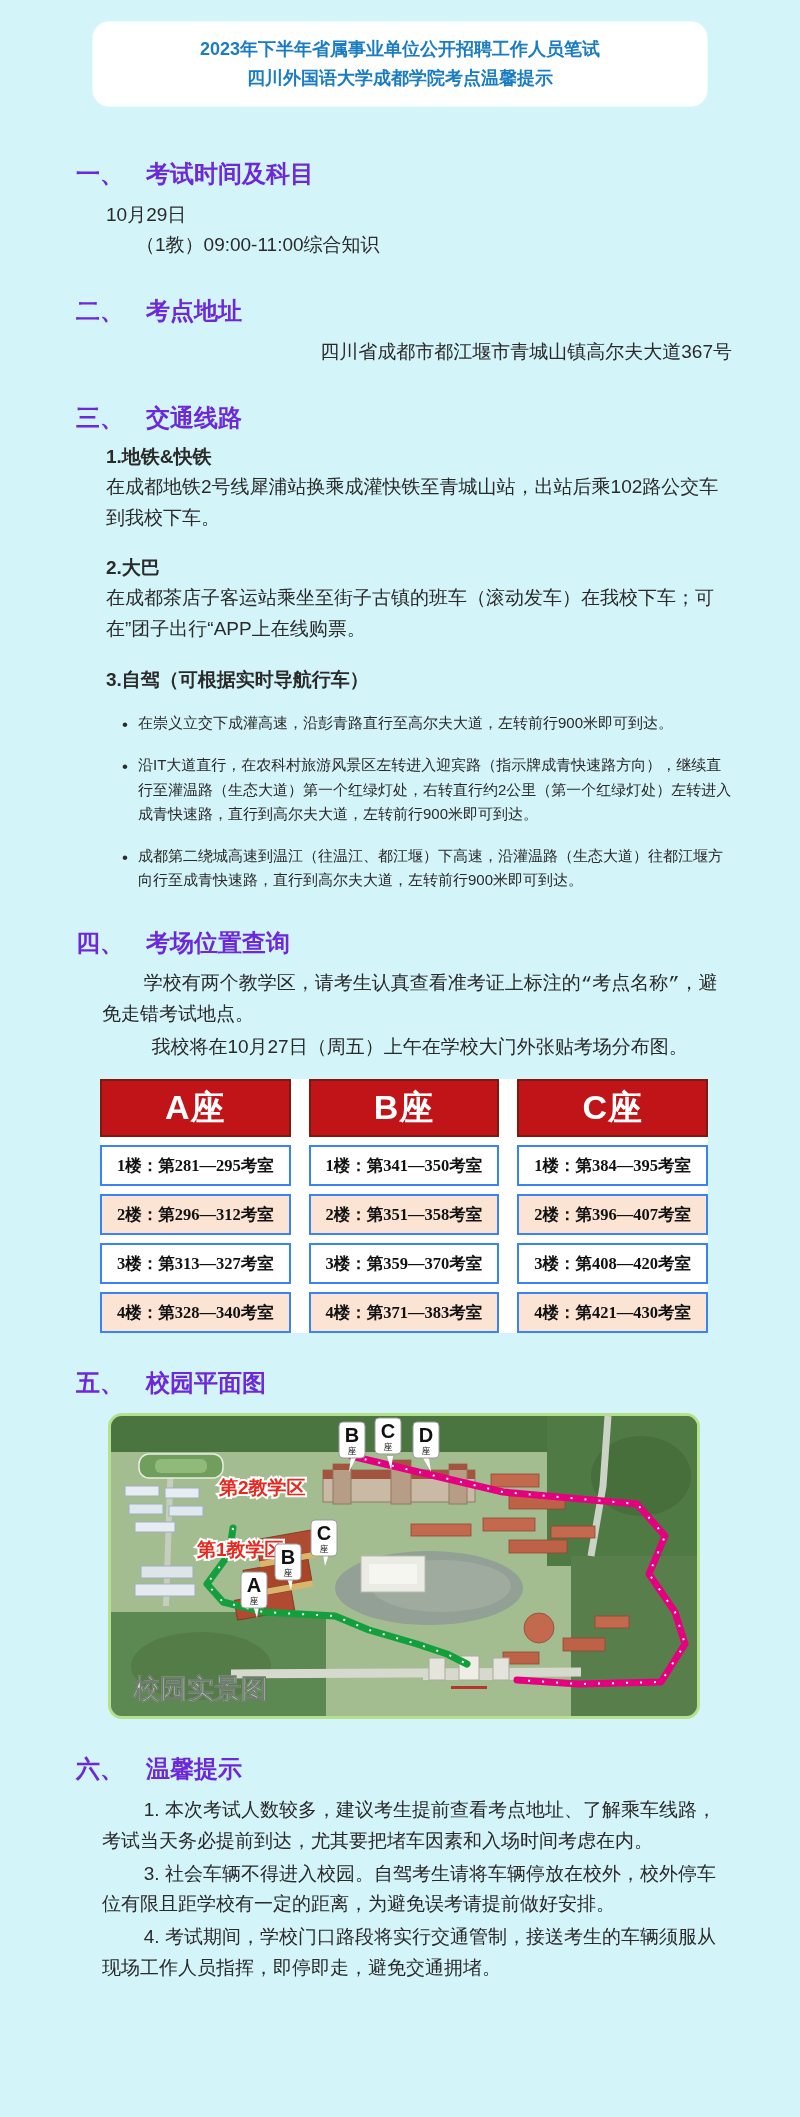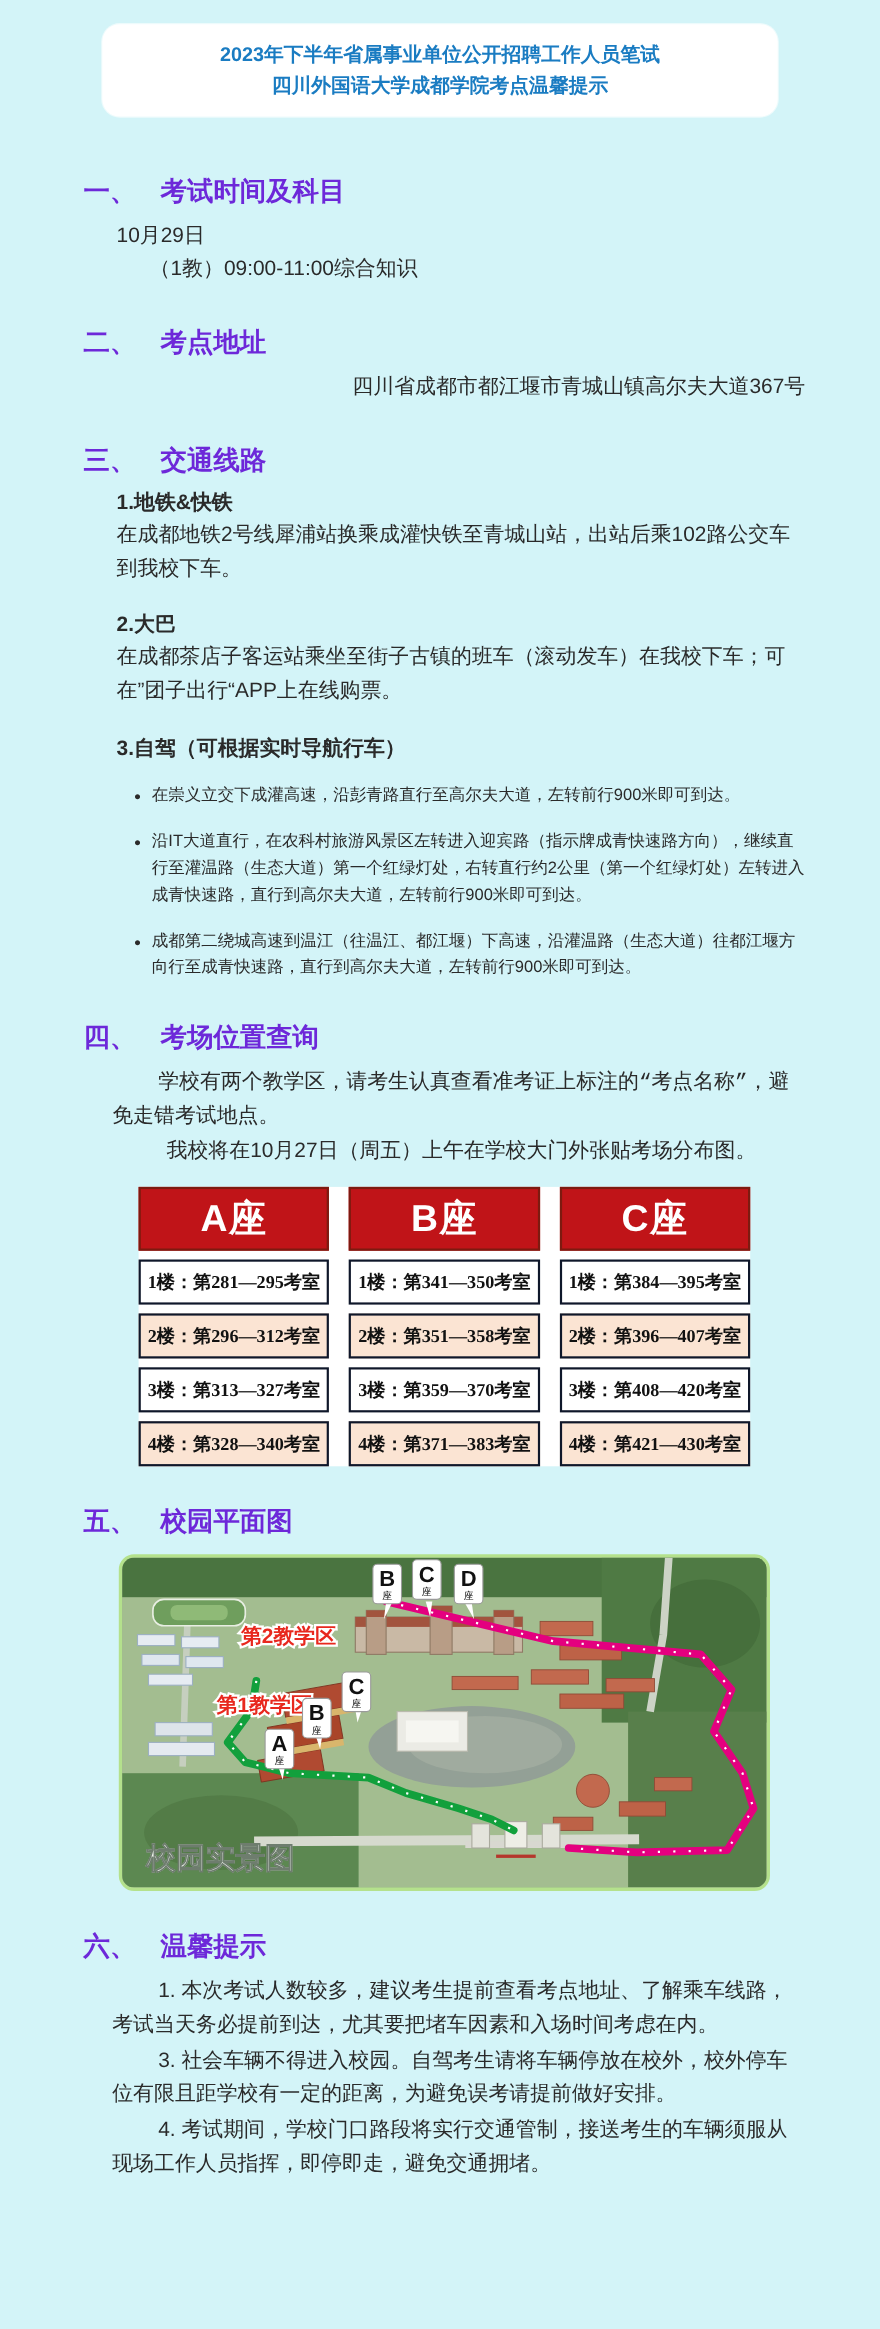--- a/index.html
+++ b/index.html
@@ -36,31 +36,31 @@
     font-size:15px;line-height:1.62;
   }
   ul.routes li::before{
     content:"•";position:absolute;left:0;top:0;color:#2a2a2a;font-size:17px;
   }
 
   .para-ind{margin:0 0 2px 26px;text-indent:2.2em;font-size:19px;line-height:1.62;}
 
   
   .room-table{
-    width:556px;margin:16px auto 0;background:#ffffff;
+    width:608px;margin:16px auto 0;background:#ffffff;
     display:grid;grid-template-columns:1fr 1fr 1fr;column-gap:18px;
   }
   .room-col{display:grid;grid-template-rows:58px repeat(4,41px);row-gap:8px;}
   .room-head{
     background:#c01418;border:2px solid #7d1a10;color:#ffffff;
     display:flex;align-items:center;justify-content:center;
     font-size:34px;font-weight:bold;letter-spacing:1px;
   }
   .room-cell{
-    border:2px solid #0f172a;display:flex;align-items:center;justify-content:center;
+    border:2px solid #3b82f6;display:flex;align-items:center;justify-content:center;
     font-family:"Liberation Serif","DejaVu Serif",serif;font-weight:bold;
     font-size:16.5px;color:#111;white-space:nowrap;
   }
   .room-cell.alt{background:#fbe4d3;}
   .room-cell.plain{background:#ffffff;}
 
   
   .map-wrap{
     width:586px;margin:14px auto 0;border:3px solid #b4e18c;border-radius:14px;
     overflow:hidden;background:#9fbd8c;line-height:0;

